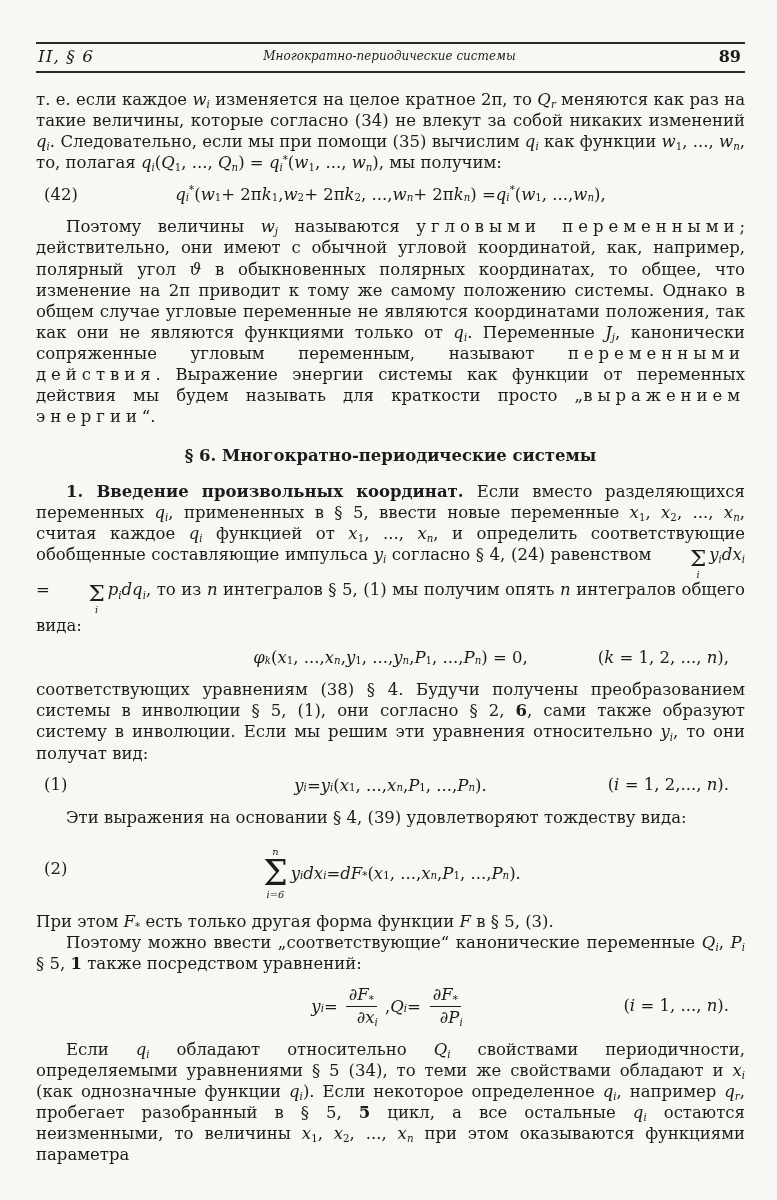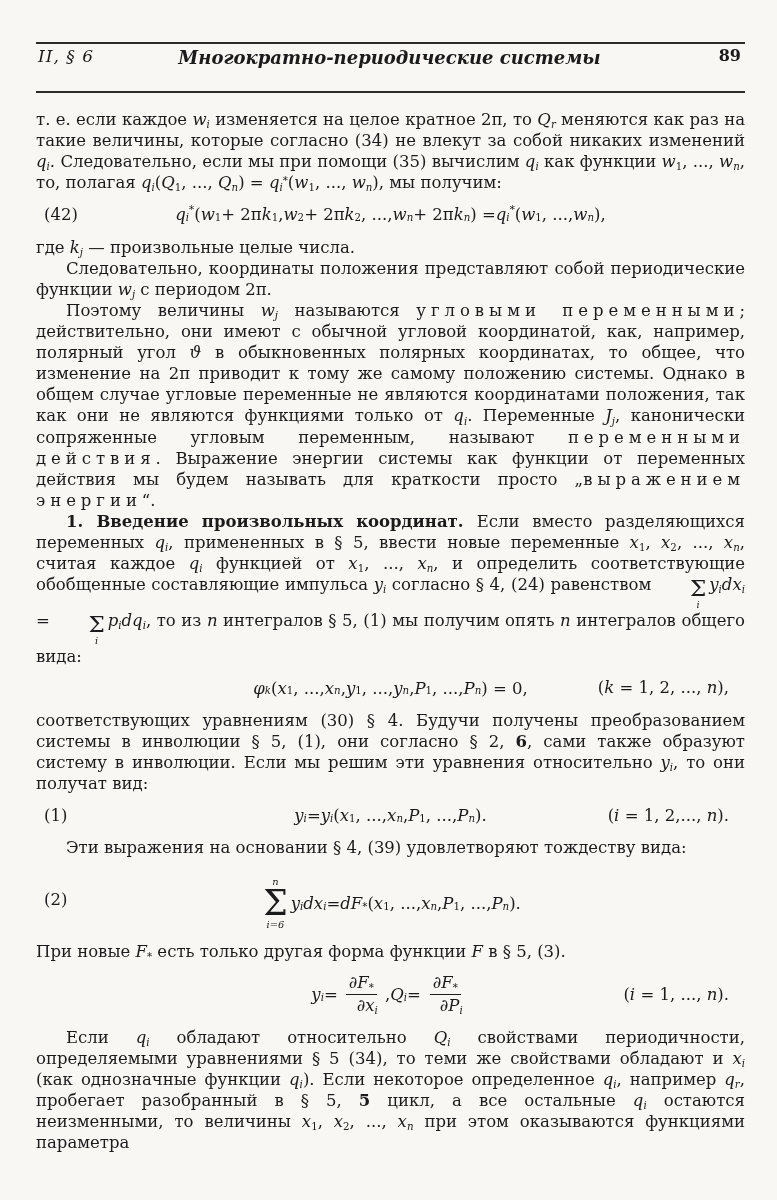--- a/index.html
+++ b/index.html
@@ -13,29 +13,29 @@
     font-family:"DejaVu Serif", serif;
     font-size:16.5px;
     line-height:1.28;
     box-sizing:border-box;
     padding:42px 32px 30px 36px;
     overflow:hidden;
   }
   
   .running-head{
     display:flex;
-    align-items:flex-start;
+    align-items:center;
     font-style:italic;
     border-top:2px solid #2a2a28;
     border-bottom:2px solid #2a2a28;
-    padding:2px 4px 22px 2px;
+    padding:2px 4px 3px 2px;
     margin-bottom:16px;
   }
   .rh-left{width:130px;font-size:17px;letter-spacing:1px;}
-  .rh-center{flex:1;text-align:center;font-weight:bold;font-size:18px;}
+  .rh-center{flex:1;text-align:center;font-weight:normal;font-size:12px;}
   .rh-right{width:130px;text-align:right;font-size:16px;font-style:normal;font-weight:bold;}
   
   .para{margin:0;text-align:justify;}
   .para.indent{text-indent:30px;}
   
   .section-heading{
     font-size:16.5px;
     text-align:center;
     font-weight:bold;
     margin:18px 0 14px 0;
@@ -120,23 +120,22 @@
           <span class="subi">i</span>
           <span class="sup">*</span>
           <span>(</span>
           <span class="i">w</span>
           <span class="sub">1</span>
           <span>, ..., </span>
           <span class="i">w</span>
           <span class="subi">n</span>
           <span>),</span>
         </span></div>
-      <p class="para"><span>где </span><span class="i">k</span><span class="subi">j</span><span> — произвольные целые числа.</span></p>
-      <p class="para indent"><span>Следовательно, координаты положения представляют собой периодические функции </span><span class="i">w</span><span class="subi">j</span><span> с периодом 2π.</span></p>
       <p class="para indent"><span>Поэтому величины </span><span class="i">w</span><span class="subi">j</span><span> называются </span><span class="sp">угловыми переменными</span><span>; действительно, они имеют с обычной угловой координатой, как, например, полярный угол </span><span class="i">ϑ</span><span> в обыкновенных полярных координатах, то общее, что изменение на 2π приводит к тому же самому положению системы. Однако в общем случае угловые переменные не являются координатами положения, так как они не являются функциями только от </span><span class="i">q</span><span class="subi">i</span><span>. Переменные </span><span class="i">J</span><span class="subi">j</span><span>, канонически сопряженные угловым переменным, называют </span><span class="sp">переменными действия</span><span>. Выражение энергии системы как функции от переменных действия мы будем называть для краткости просто „</span><span class="sp">выражением энергии</span><span>“.</span></p>
+      <h2 class="section-heading"><span>§ 6. Многократно-периодические системы</span></h2>
       <p class="para indent"><span class="b">1. Введение произвольных координат. </span><span>Если вместо разделяющихся переменных </span><span class="i">q</span><span class="subi">i</span><span>, примененных в § 5, ввести новые переменные </span><span class="i">x</span><span class="sub">1</span><span>, </span><span class="i">x</span><span class="sub">2</span><span>, ..., </span><span class="i">x</span><span class="subi">n</span><span>, считая каждое </span><span class="i">q</span><span class="subi">i</span><span> функцией от </span><span class="i">x</span><span class="sub">1</span><span>, ..., </span><span class="i">x</span><span class="subi">n</span><span>, и определить соответствующие обобщенные составляющие импульса </span><span class="i">y</span><span class="subi">i</span><span> согласно § 4, (24) равенством </span><span class="sum inline">
           <span class="s-sig">Σ</span>
           <span class="s-lo">i</span>
         </span><span class="i">y</span><span class="subi">i</span><span class="i">dx</span><span class="subi">i</span><span> = </span><span class="sum inline">
           <span class="s-sig">Σ</span>
           <span class="s-lo">i</span>
         </span><span class="i">p</span><span class="subi">i</span><span class="i">dq</span><span class="subi">i</span><span>, то из </span><span class="i">n</span><span> интегралов § 5, (1) мы получим опять </span><span class="i">n</span><span> интегралов общего вида:</span></p>
       <div class="eq"><span class="formula">
           <span class="i">φ</span>
           <span class="subi">k</span>
@@ -153,21 +152,21 @@
           <span class="i">y</span>
           <span class="subi">n</span>
           <span>, </span>
           <span class="i">P</span>
           <span class="sub">1</span>
           <span>, ..., </span>
           <span class="i">P</span>
           <span class="subi">n</span>
           <span>) = 0,</span>
         </span><span class="eq-note"><span>(</span><span class="i">k</span><span> = 1, 2, ..., </span><span class="i">n</span><span>),</span></span></div>
-      <p class="para"><span>соответствующих уравнениям (30) § 4. Будучи получены преобразованием системы в инволюции § 5, (1), они согласно § 2, </span><span class="b">6</span><span>, сами также образуют систему в инволюции. Если мы решим эти уравнения относительно </span><span class="i">y</span><span class="subi">i</span><span>, то они получат вид:</span></p>
+      <p class="para"><span>соответствующих уравнениям (38) § 4. Будучи получены преобразованием системы в инволюции § 5, (1), они согласно § 2, </span><span class="b">6</span><span>, сами также образуют систему в инволюции. Если мы решим эти уравнения относительно </span><span class="i">y</span><span class="subi">i</span><span>, то они получат вид:</span></p>
       <div class="eq"><span class="eq-num">(1)</span><span class="formula">
           <span class="i">y</span>
           <span class="subi">i</span>
           <span> = </span>
           <span class="i">y</span>
           <span class="subi">i</span>
           <span>(</span>
           <span class="i">x</span>
           <span class="sub">1</span>
           <span>, ..., </span>
@@ -202,21 +201,22 @@
           <span class="i">x</span>
           <span class="subi">n</span>
           <span>, </span>
           <span class="i">P</span>
           <span class="sub">1</span>
           <span>, ..., </span>
           <span class="i">P</span>
           <span class="subi">n</span>
           <span>).</span>
         </span></div>
-      <p class="para"><span>При новые </span><span class="i">F</span><span class="sub">*</span><span> есть только другая форма функции </span><span class="i">F</span><span> в § 5, (3).</span></p>
+      <p class="para"><span>При этом </span><span class="i">F</span><span class="sub">*</span><span> есть только другая форма функции </span><span class="i">F</span><span> в § 5, (3).</span></p>
+      <p class="para indent"><span>Поэтому можно ввести „соответствующие“ канонические переменные </span><span class="i">Q</span><span class="subi">i</span><span>, </span><span class="i">P</span><span class="subi">i</span><span> § 5, </span><span class="b">1</span><span> также посредством уравнений:</span></p>
       <div class="eq"><span class="formula">
           <span class="i">y</span>
           <span class="subi">i</span>
           <span> = </span>
           <span class="frac">
             <span class="fr-n"><span class="i">∂F</span><span class="sub">*</span></span>
             <span class="fr-d"><span class="i">∂x</span><span class="subi">i</span></span>
           </span>
           <span> ,   </span>
           <span class="i">Q</span>

